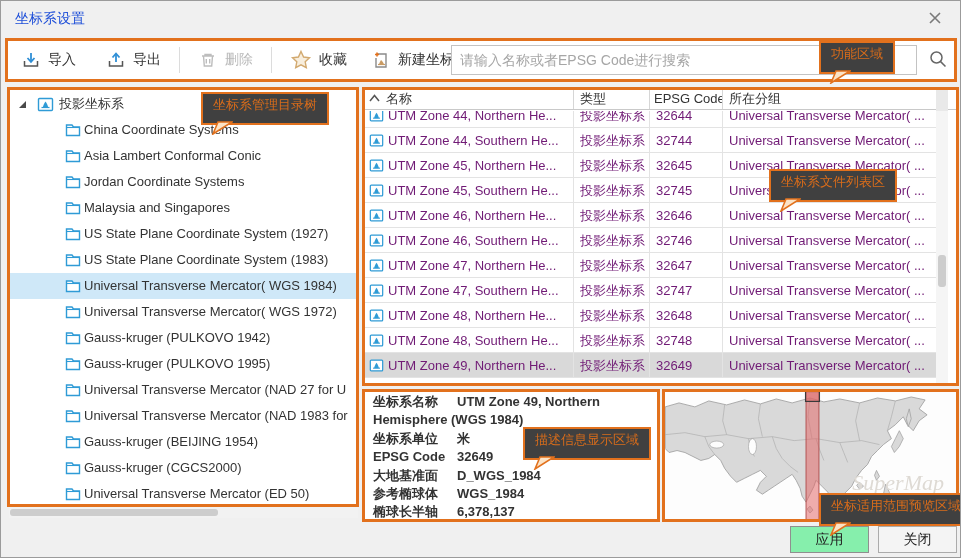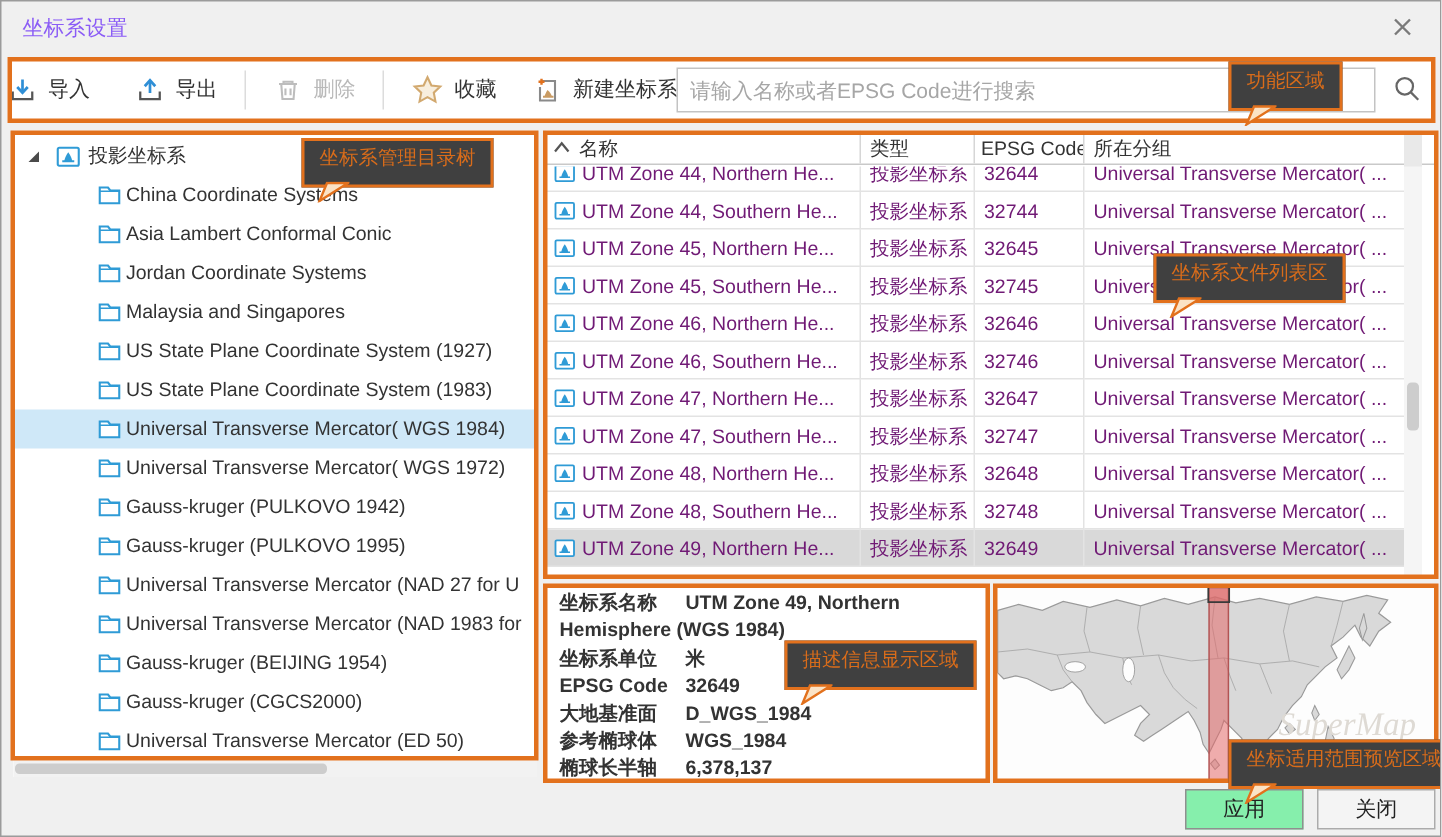--- a/index.html
+++ b/index.html
@@ -1,25 +1,25 @@
 <!DOCTYPE html>
 <html><head>
 <meta charset="utf-8">
 <style>
   * { box-sizing: border-box; margin: 0; padding: 0; }
   body { font-family: "Liberation Sans", "DejaVu Sans", sans-serif; background: #fff; }
   .dialog { position: relative; width: 961px; height: 558px; background: #f0f0f0; border: 1px solid #9b9b9b; overflow: hidden; }
 
   
   .titlebar { position: absolute; left: 0; top: 0; width: 100%; height: 34px; }
-  .title { position: absolute; left: 14px; top: 9px; font-size: 14px; color: #8b5cf6; }
+  .title { position: absolute; left: 14px; top: 9px; font-size: 14px; color: #1d4ed8; }
   .close-btn { position: absolute; right: 16px; top: 8px; width: 18px; height: 18px; cursor: pointer; }
 
   
-  .toolbar { position: absolute; left: 4px; top: 37px; width: 952px; height: 44px; background: #fff; display: flex; align-items: center; }
+  .toolbar { position: absolute; left: 4px; top: 37px; width: 952px; height: 44px; background: #fff; display: flex; align-items: center; padding-left: 16px; }
   .tbtn { display: flex; align-items: center; gap: 7px; font-size: 14px; color: #333; cursor: pointer; white-space: nowrap; }
   .tbtn.disabled { color: #b9b9b9; cursor: default; }
   .sep { width: 1px; height: 26px; background: #dcdcdc; margin: 0 18px; }
   .chev { margin-left: 5px; }
   .search-box { position: absolute; left: 446px; top: 7px; width: 466px; height: 30px; background: #fff; border: 1px solid #c3c3c3; }
   .search-box input { width: 100%; height: 100%; border: none; outline: none; font-size: 14px; color: #444; padding: 0 8px; font-family: inherit; background: transparent; }
   .search-box input::placeholder { color: #a6a6a6; }
   .search-icon { position: absolute; left: 922px; top: 10px; cursor: pointer; }
 
   

